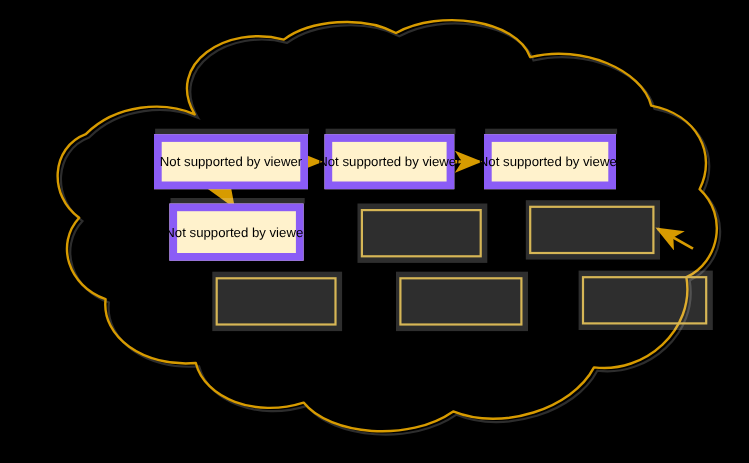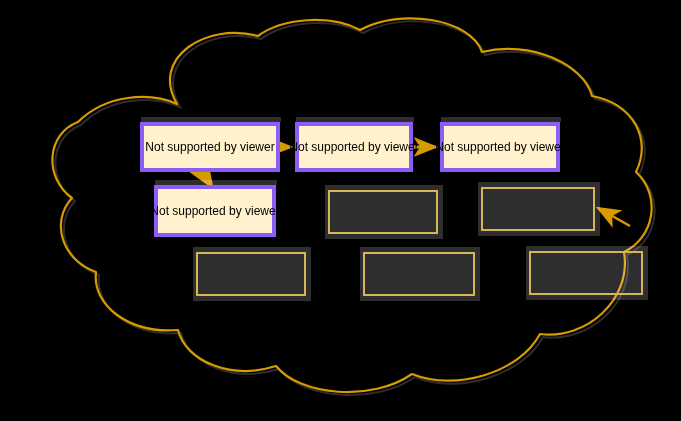--- a/index.html
+++ b/index.html
@@ -35,21 +35,21 @@
     align-items: center;
     justify-content: center;
     font-size: 12px;
     line-height: 14px;
     color: #000000;
     text-align: center;
     white-space: nowrap;
   }
   .node.filled {
     background: #fff2cc;
-    border: 4px solid #8b5cf6;
+    border: 7px solid #8b5cf6;
   }
   .node.hollow {
     background: transparent;
     border: 2px solid #d6b656;
   }
   .node .label {
     display: block;
     overflow: visible;
   }
   .node.hollow .label {

